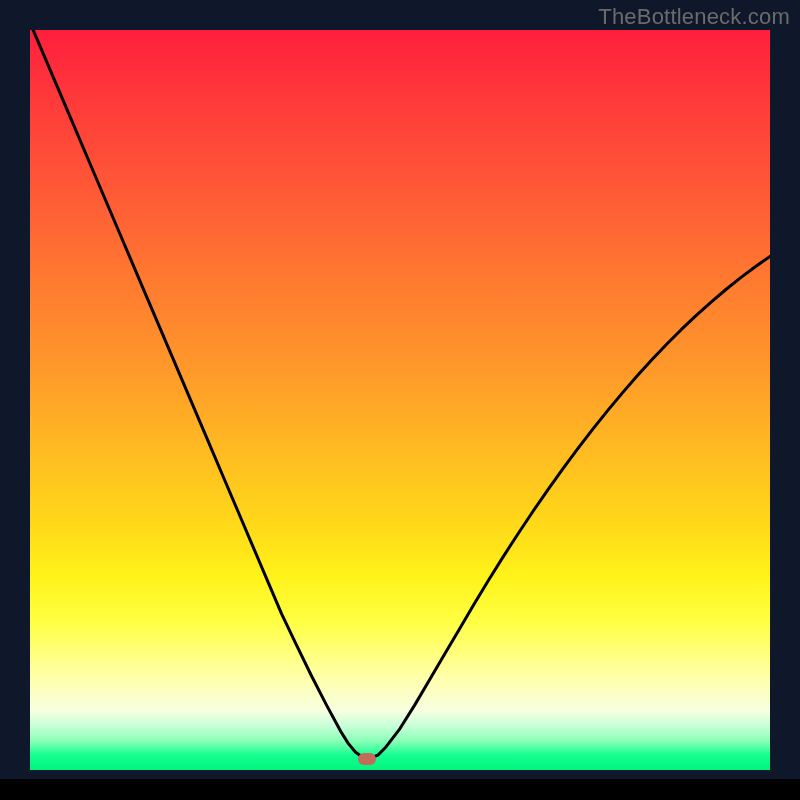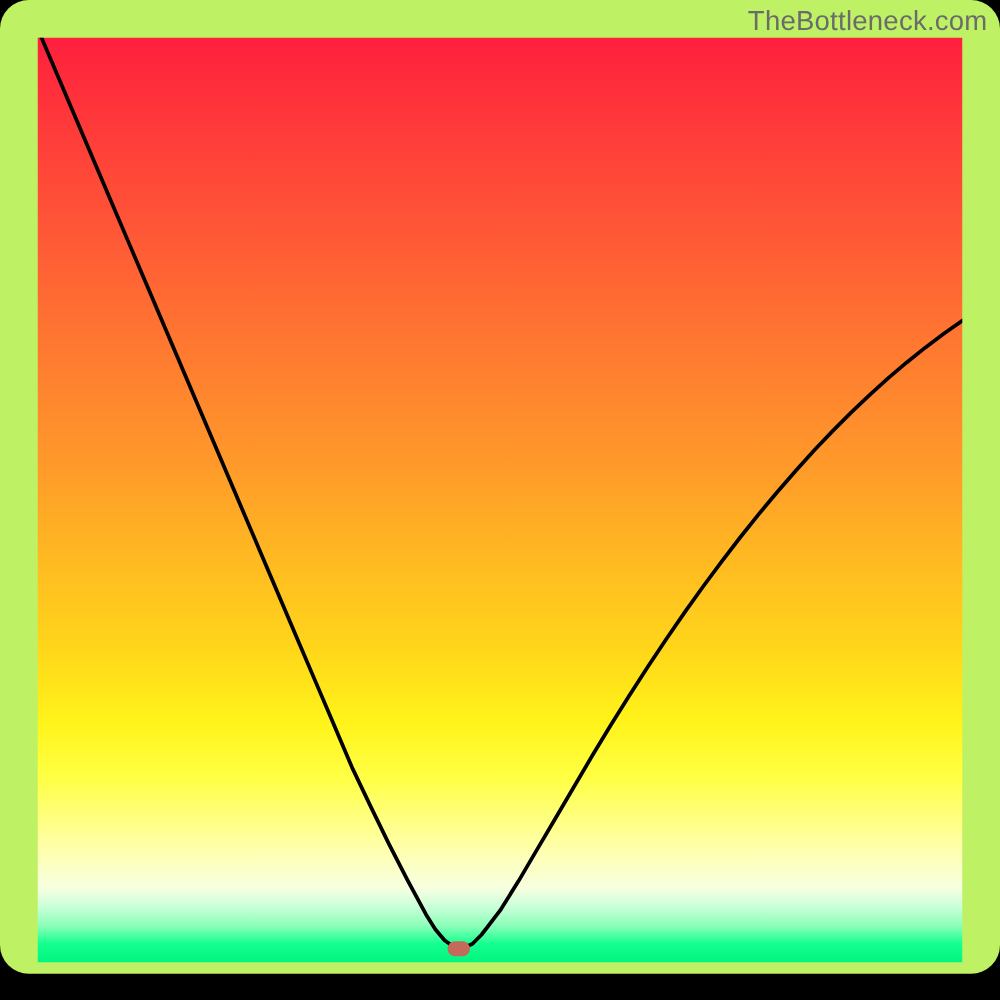--- a/index.html
+++ b/index.html
@@ -1,22 +1,21 @@
 <!DOCTYPE html>
 <html><head>
 <meta charset="utf-8">
 <style>
   * { margin: 0; padding: 0; box-sizing: border-box; }
   html, body { width: 800px; height: 800px; overflow: hidden; background: #000; }
   .frame {
     position: relative;
     width: 800px;
     height: 779px;
-    background: #bef264;
-    border-radius: 23px;
+    background: #0f172a;
   }
   .watermark {
     position: absolute;
     top: 4px;
     right: 10px;
     font-family: Arial, Helvetica, sans-serif;
     font-size: 22px;
     color: #6b6b6b;
     letter-spacing: 0.2px;
     z-index: 10;

